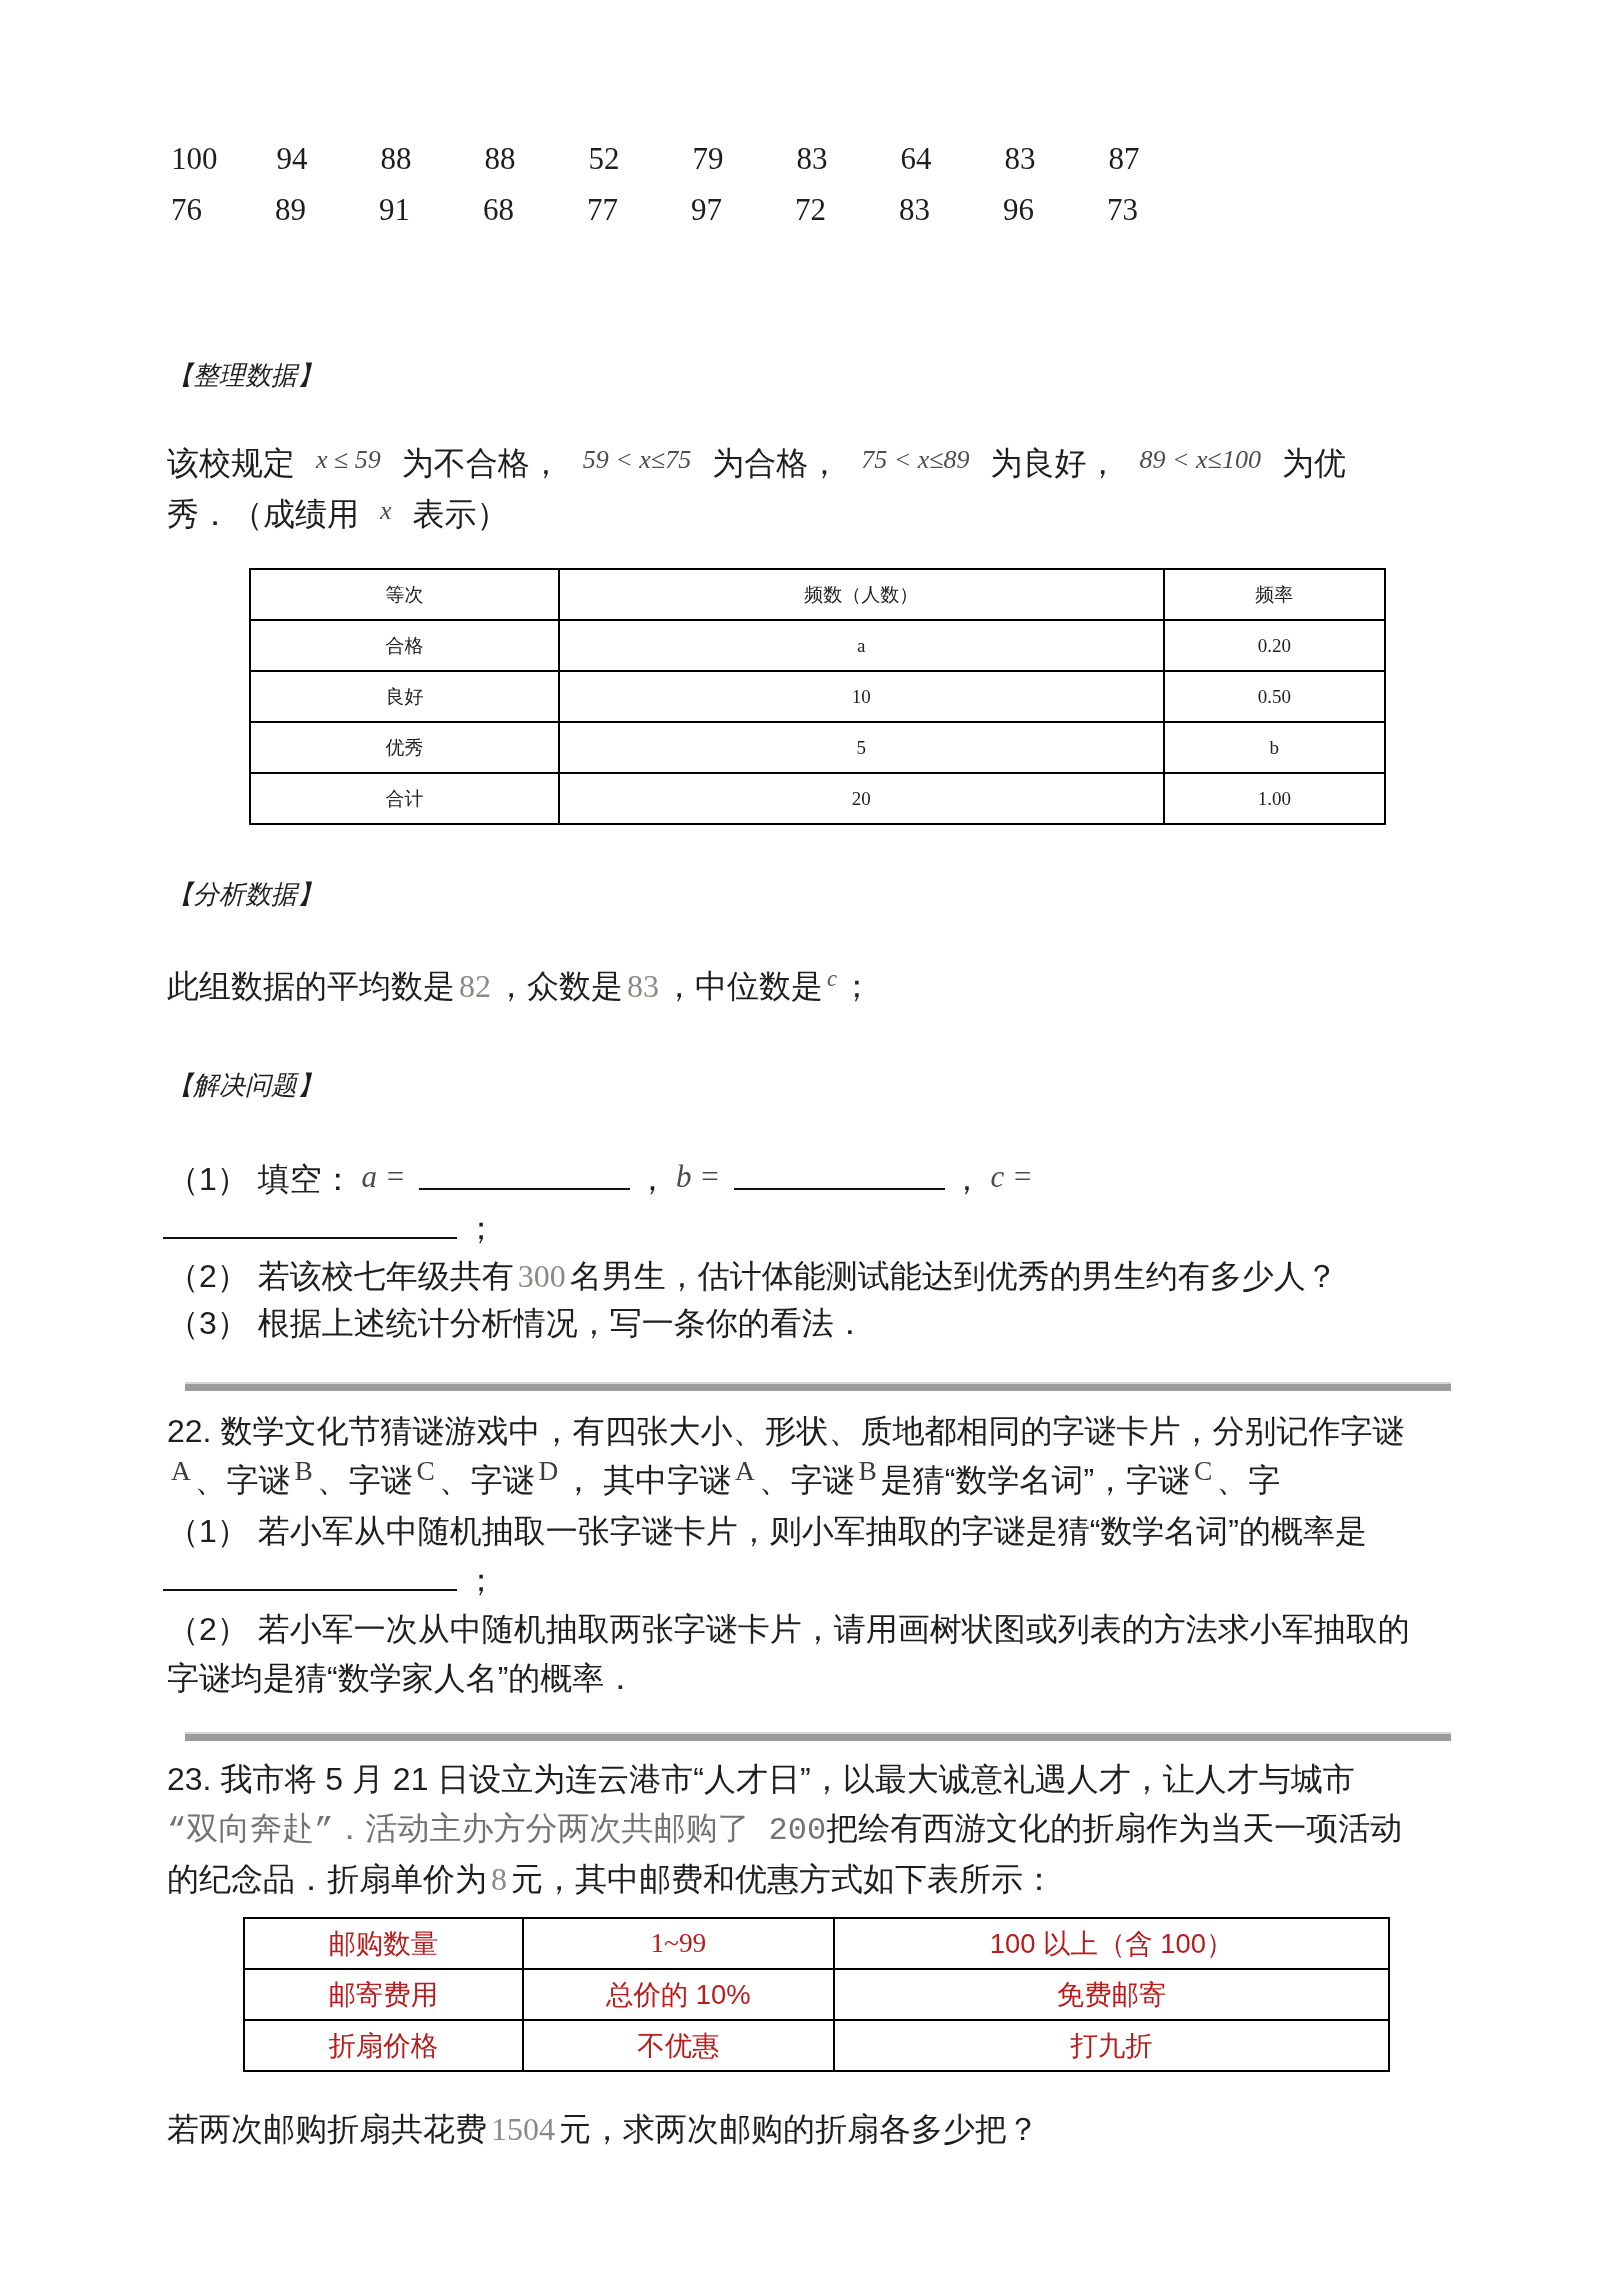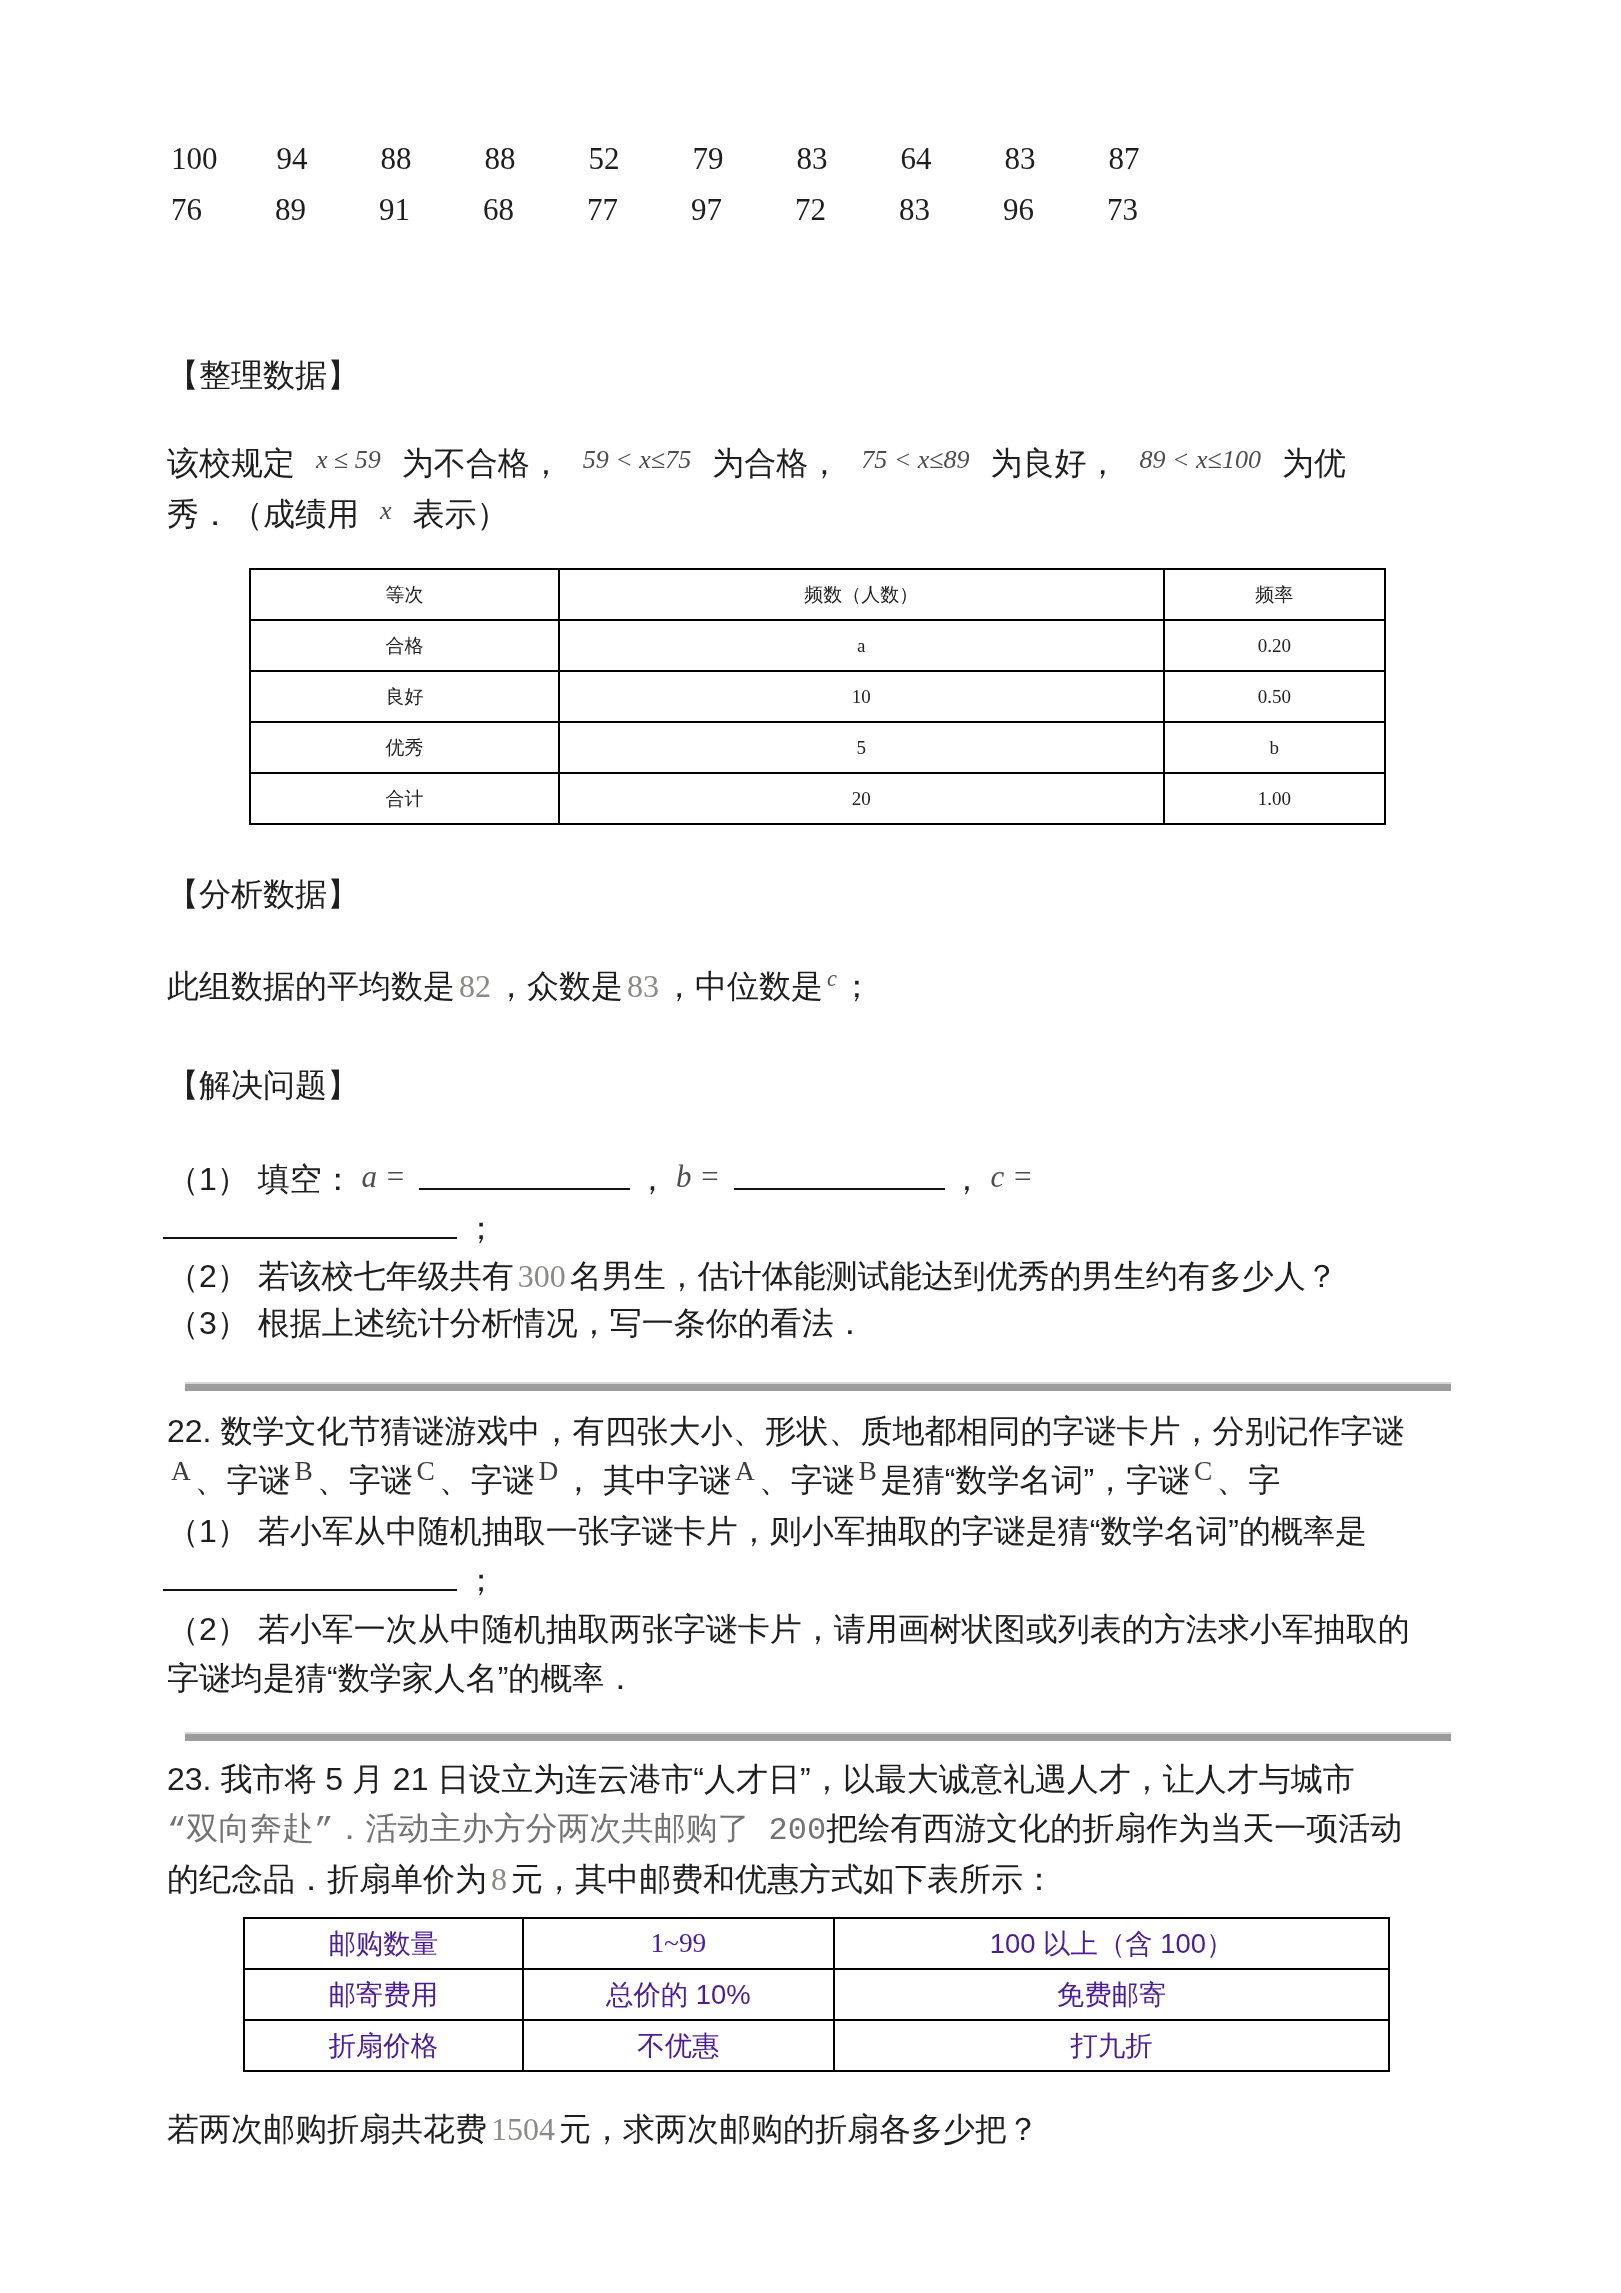--- a/index.html
+++ b/index.html
@@ -8,21 +8,21 @@
     font-family:"Liberation Sans",sans-serif;color:#1e1e1e;
     overflow:hidden;
   }
   .content{padding:133px 157px 0 167px;font-size:32px;line-height:49px;}
   .line{white-space:nowrap;}
   
   .score-row{display:flex;gap:59px;font-family:"Liberation Serif",serif;
     font-size:31px;line-height:51px;padding-left:3.9px;}
   .score-row span{min-width:45px;text-align:left;}
   
-  .heading{font-size:32px;margin-top:0;}
+  .heading{font-size:26px;margin-top:0;font-style:italic;}
   
   .math{font-family:"Liberation Serif",serif;font-style:italic;color:#4d4d4d;
     font-size:26px;position:relative;top:-5.9px;margin:0 21px;white-space:nowrap;}
   .mvar{font-family:"Liberation Serif",serif;font-style:italic;color:#4d4d4d;
     font-size:31px;position:relative;top:-3.9px;margin:0 7.8px;}
   .num{font-family:"Liberation Serif",serif;color:#8b8b86;margin:0 4px;}
   .graytxt{color:#737373;font-family:Liberation Mono, monospace;}
   .supL{font-family:"Liberation Serif",serif;font-size:27.4px;position:relative;
     top:-10.8px;margin:0 3.9px;color:#3c3c3c;}
   .supc{font-family:"Liberation Serif",serif;font-style:italic;font-size:22.5px;
@@ -33,21 +33,21 @@
   .blank.w1{width:211px;margin:0 5.9px;}
   .blank.w2{width:294px;margin-right:7.8px;}
   
   table{border-collapse:collapse;table-layout:fixed;}
   .data-table{margin:27.4px 0 0 82px;width:1137px;}
   .data-table td{border:2px solid #000;border-top-width:2.9px;border-bottom-width:2.9px;
     text-align:center;font-size:19px;height:43px;padding:0 5.9px;color:#222;}
   .t1c0{width:27%;} .t1c1{width:54%;} .t1c2{width:19%;}
   .fan-table{margin:13.7px 0 0 76px;width:1147px;}
   .fan-table td{border:2px solid #000;border-top-width:2.9px;border-bottom-width:2.9px;
-    text-align:center;font-size:27.4px;height:45px;padding:0 5.9px;color:#4c1d95;}
+    text-align:center;font-size:27.4px;height:45px;padding:0 5.9px;color:#b91c1c;}
   .t2c0{width:24%;} .t2c1{width:27%;} .t2c2{width:49%;}
   .serifnum{font-family:"Liberation Serif",serif;}
   
   .divider{height:6.9px;background:#9c9c9c;border-top:2px solid #d8d8d8;
     width:1266px;margin-left:17.6px;}
 </style>
 </head>
 <body>
 
 <div class="content">

